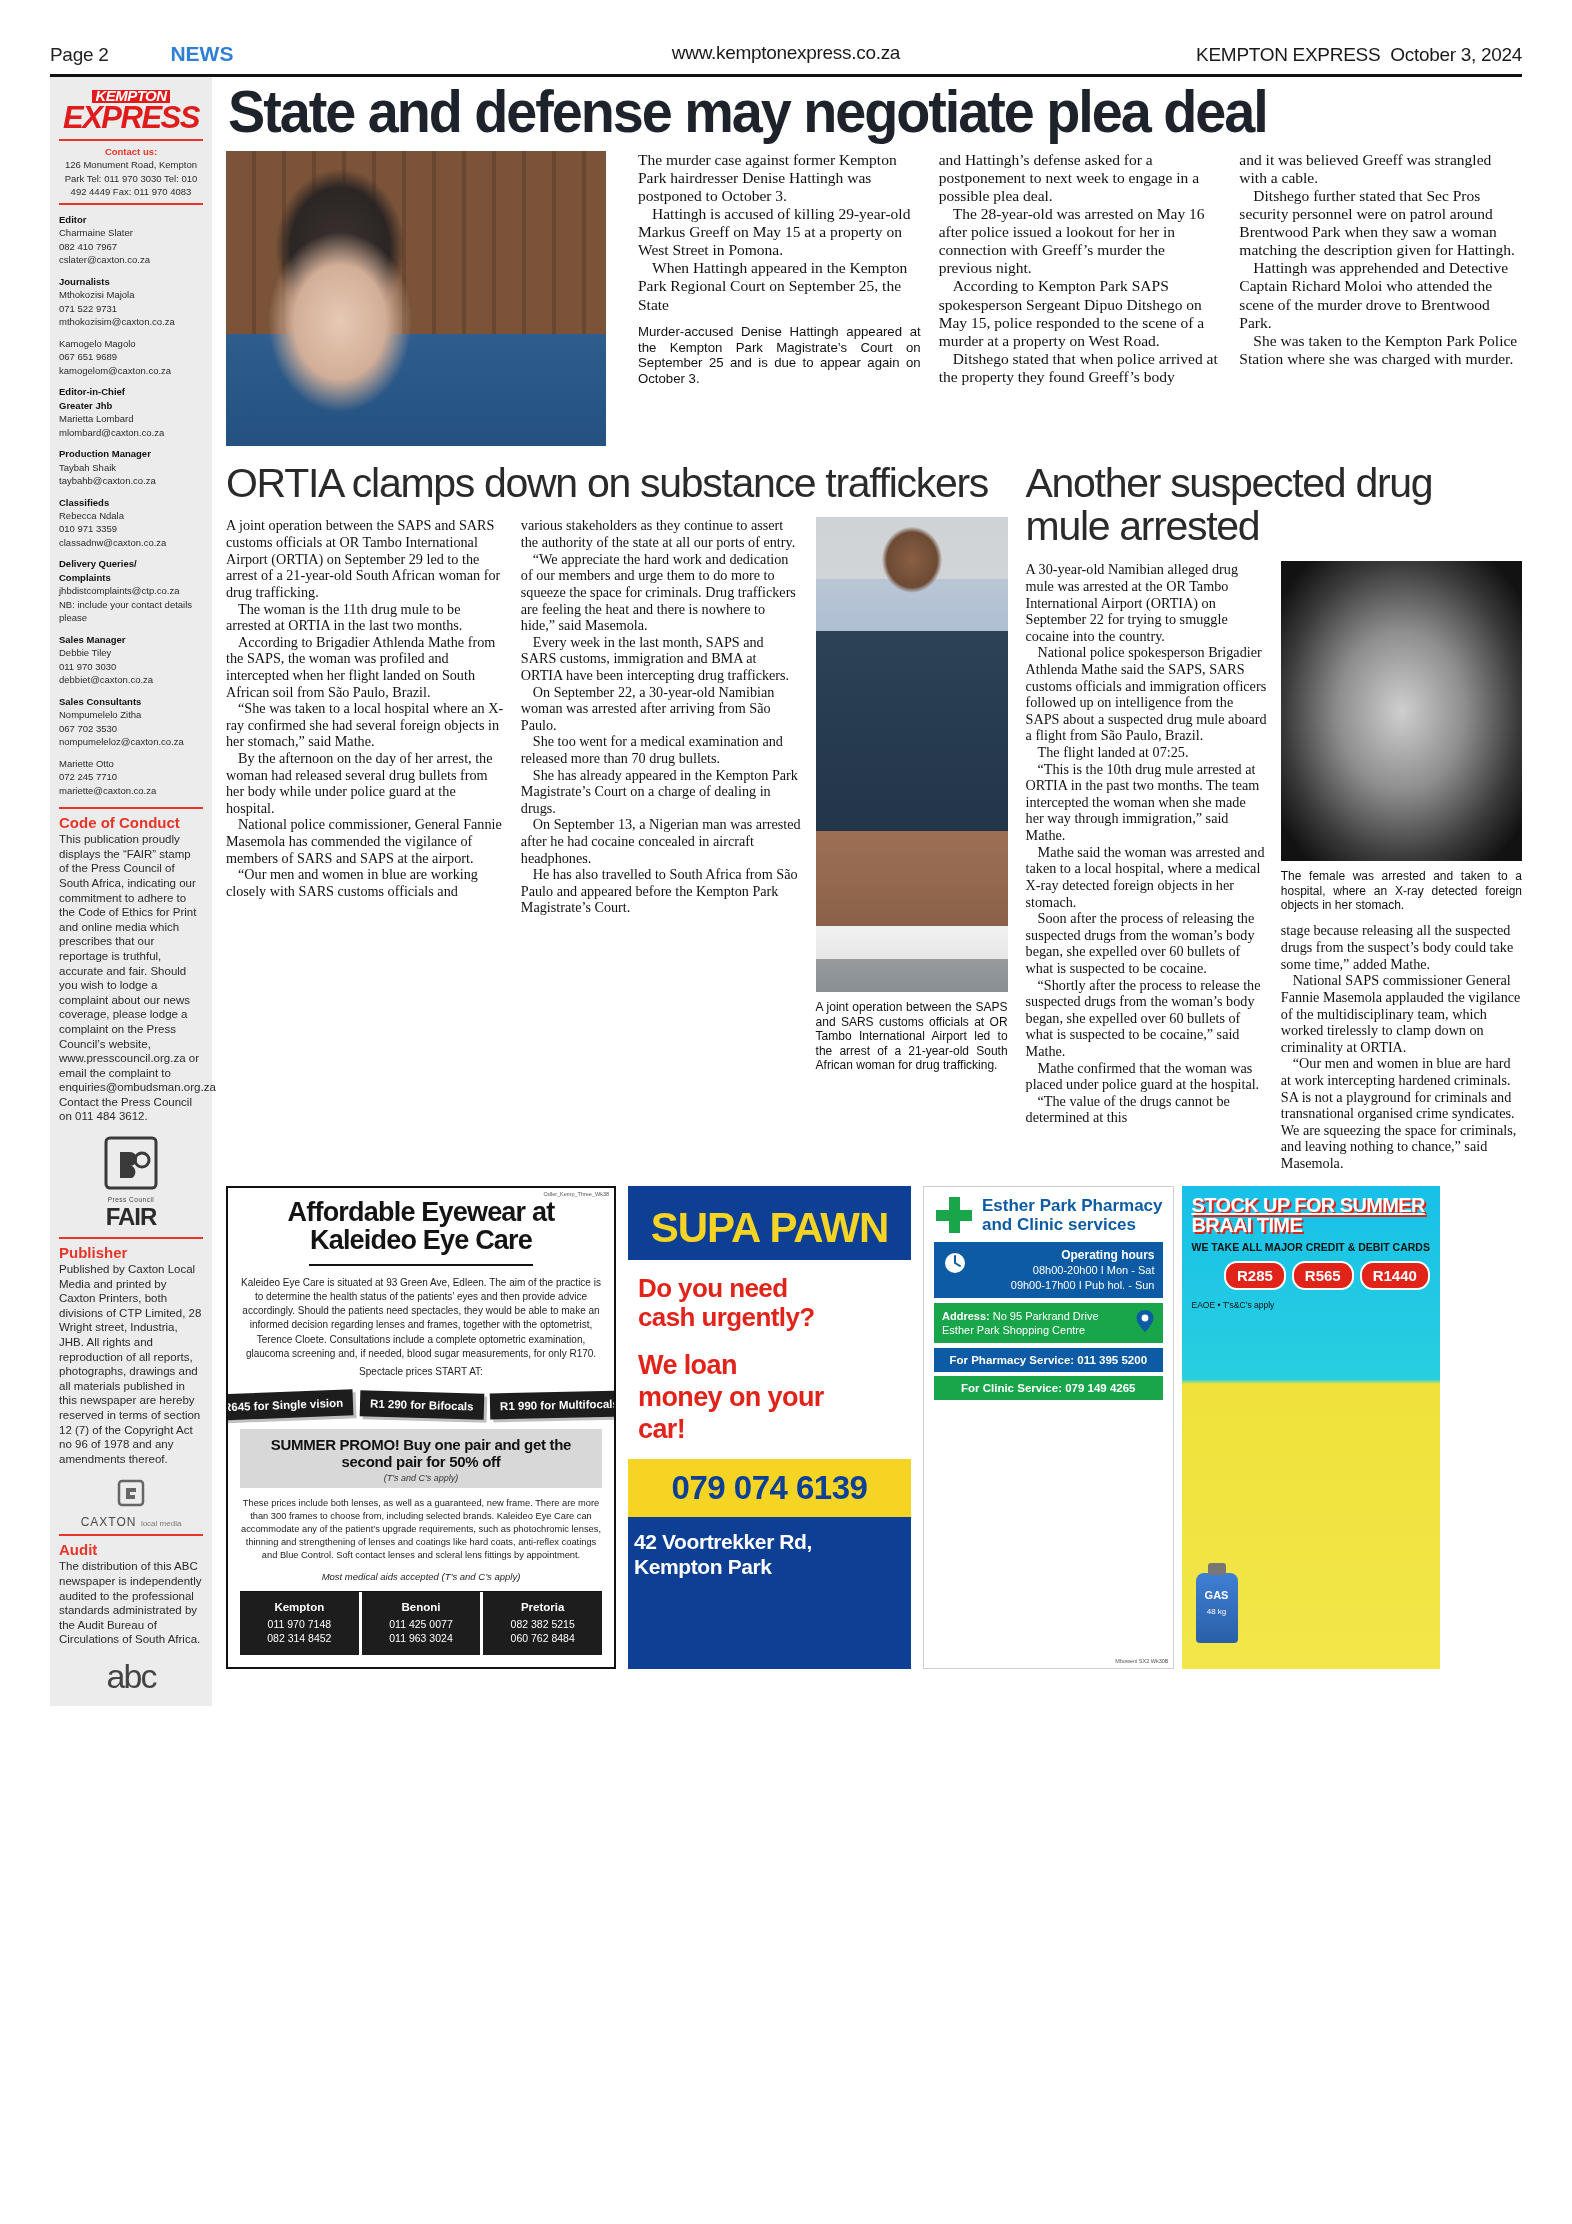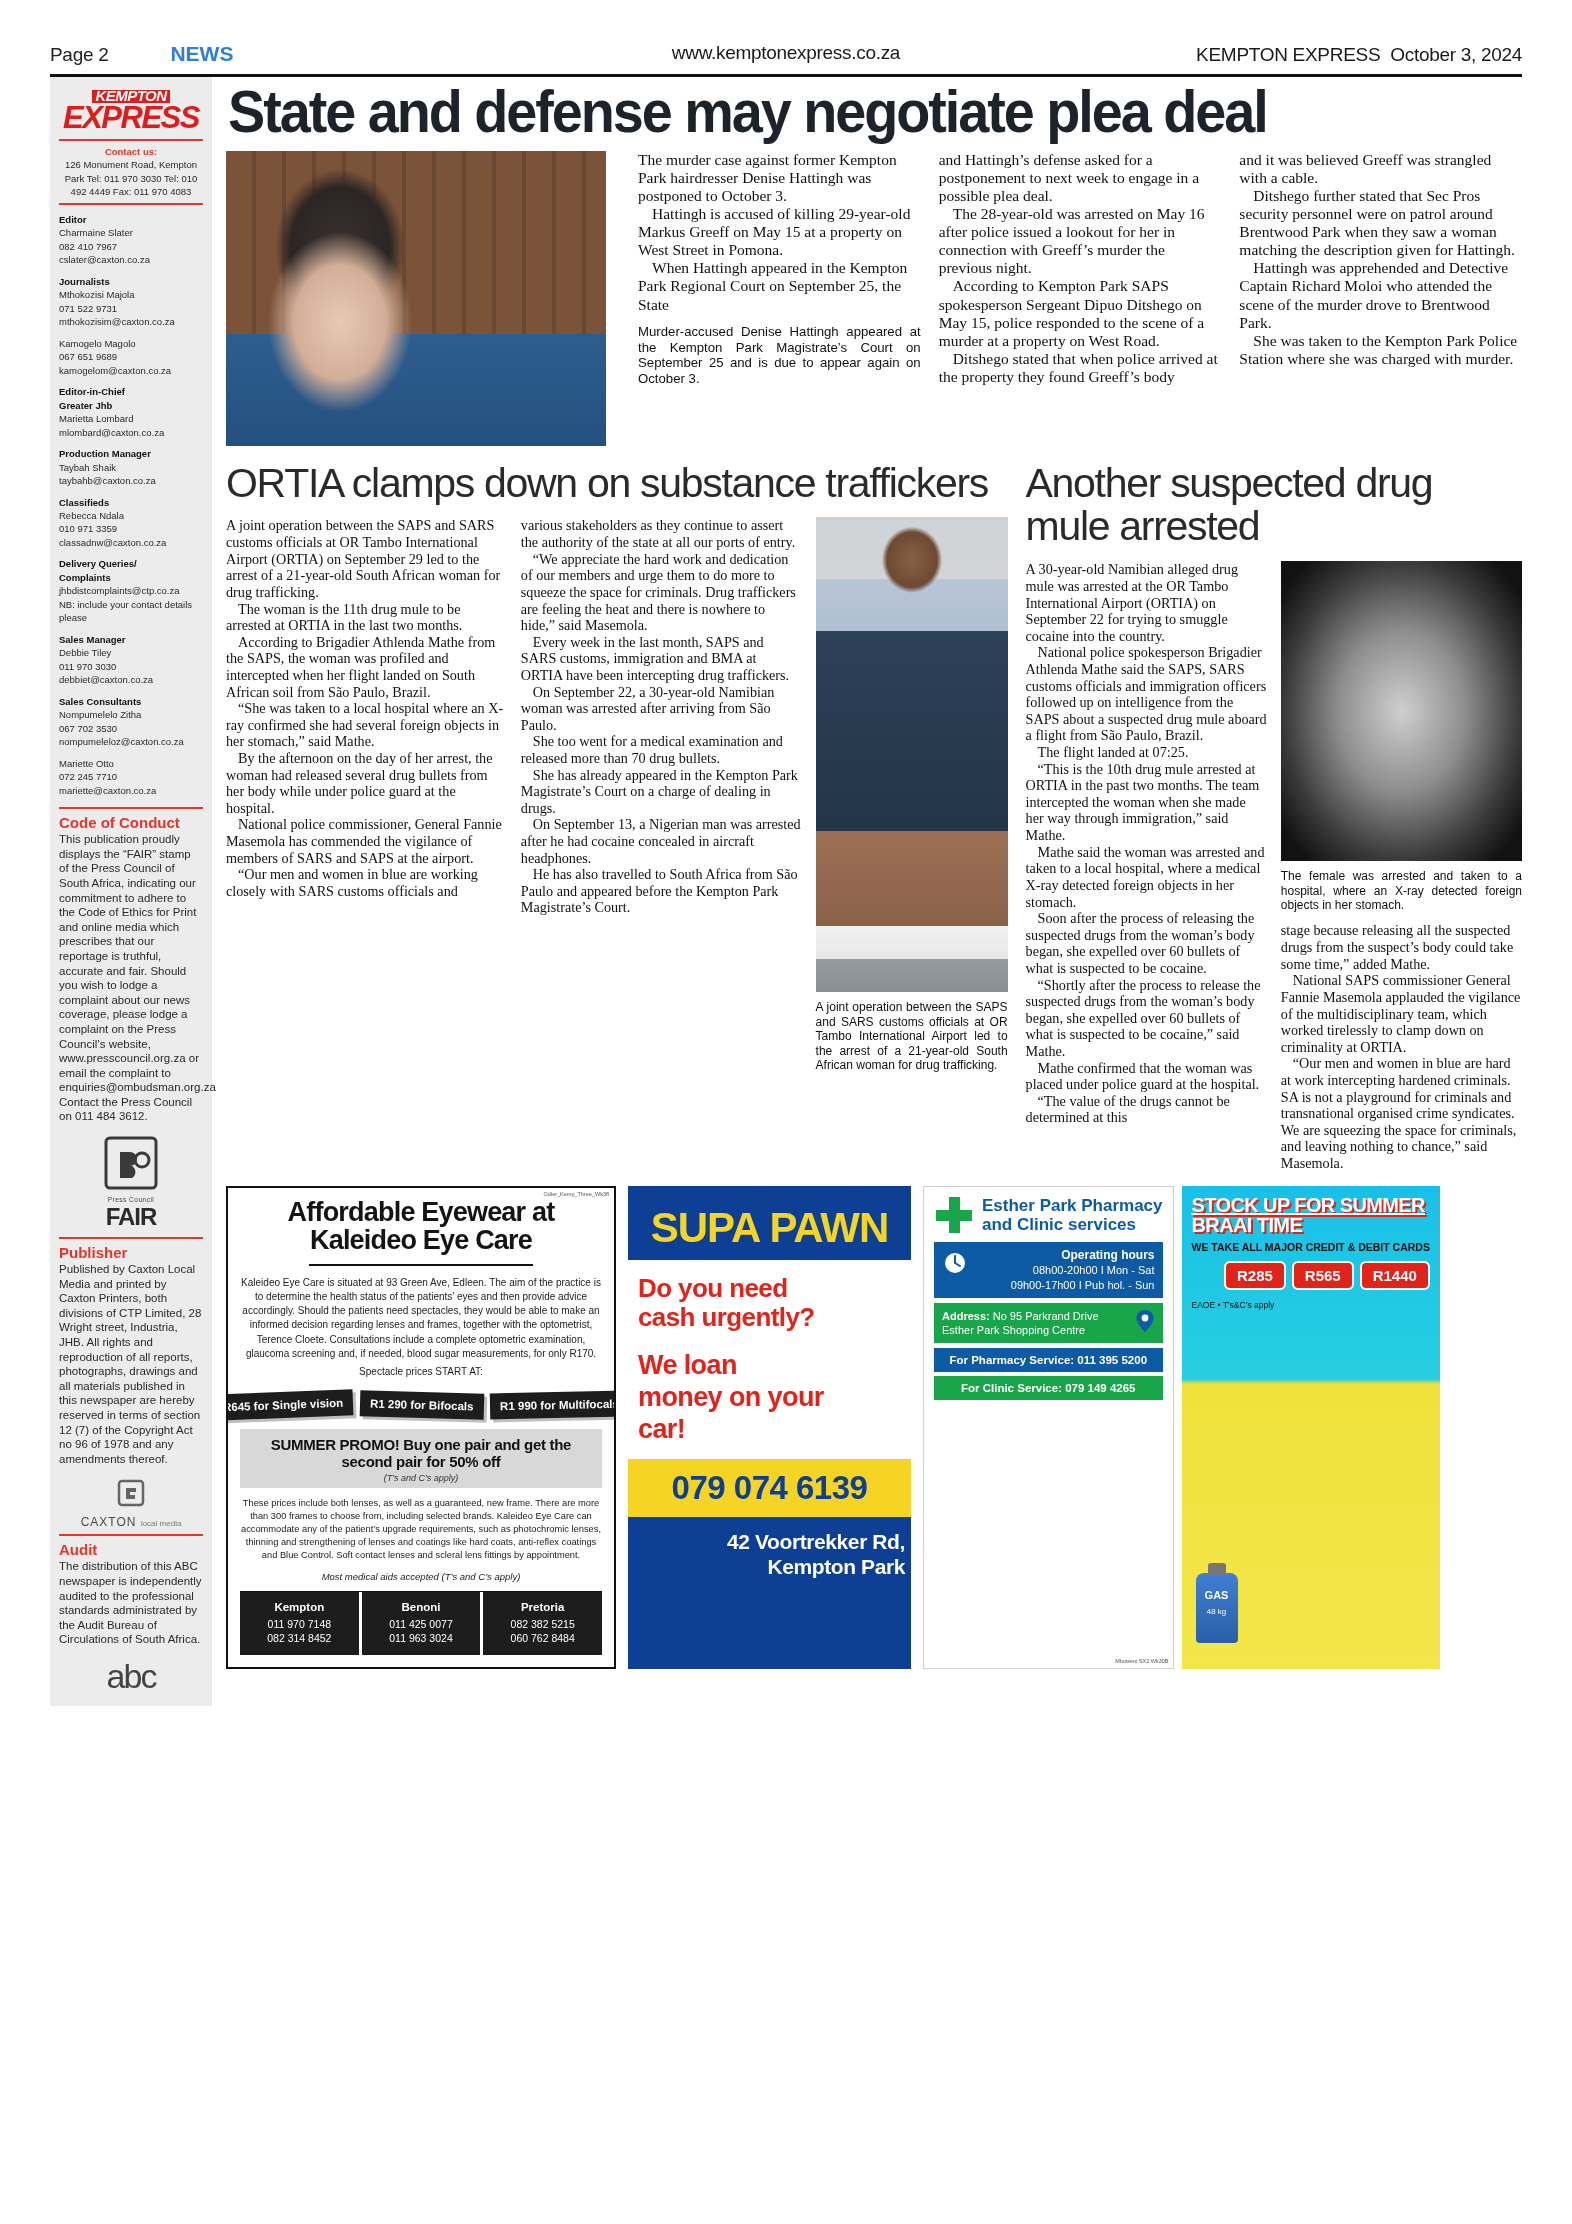--- a/index.html
+++ b/index.html
@@ -157,42 +157,42 @@
   .branch { flex:1; background:#1d1d1d; color:#fff; text-align:center; padding:9px 4px; margin-right:3px; }
   .branch:last-child{margin-right:0;}
   .branch .bn { font-weight:bold; font-size:11.5px; margin-bottom:4px; }
   .branch .bp { font-size:10.5px; line-height:1.35; }
 
   .pawn-title { color:#f6d423; font-weight:bold; font-size:42px; text-align:center; padding:18px 0 8px 0; letter-spacing:-1px;}
   .pawn-white { background:#fff; margin:0 0 0 0; padding:14px 10px 14px 10px; text-align:left; }
   .pawn-red { color:#e2231a; font-weight:bold; font-size:26px; line-height:1.12; letter-spacing:-.6px;}
   .pawn-red2 { color:#e2231a; font-weight:bold; font-size:27px; line-height:1.12; margin-top:18px; letter-spacing:-.6px;}
   .pawn-phone { background:#f6d423; color:#0d3f95; font-weight:bold; font-size:33px; text-align:center; padding:10px 0; letter-spacing:-.5px;}
-  .pawn-addr { color:#fff; font-weight:bold; font-size:21px; text-align:right; line-height:1.2; padding:12px 6px 14px 16px; letter-spacing:-.4px;}
+  .pawn-addr { color:#fff; font-weight:bold; font-size:21px; text-align:left; line-height:1.2; padding:12px 6px 14px 6px; letter-spacing:-.4px;}
 
   .ad-pharmacy { background:#fff; border:1px solid #cfcfcf; padding:8px 10px 9px 10px; }
   .ph-head { display:flex; align-items:center; gap:8px; }
   .ph-cross { width:40px; height:40px; position:relative; flex:0 0 40px; }
   .ph-cross:before,.ph-cross:after{content:"";position:absolute;background:#19a64a;}
   .ph-cross:before{left:15px;top:2px;width:11px;height:36px;}
   .ph-cross:after{left:2px;top:15px;width:36px;height:11px;}
   .ph-title { font-weight:bold; font-size:17px; line-height:1.12; color:#0c5ba4; }
   .ph-hours { background:#0c5ba4; color:#fff; margin-top:7px; padding:6px 8px; font-size:11px; line-height:1.3; position:relative;}
   .ph-hours .lbl{ font-weight:bold; font-size:12px; display:block; text-align:right;}
   .ph-hours .hr-line{ text-align:right; }
   .ph-addr { background:#19a64a; color:#fff; margin-top:5px; padding:6px 8px; font-size:11px; line-height:1.3;}
   .ph-svc { background:#0c5ba4; color:#fff; margin-top:5px; padding:6px 8px; font-size:11.5px; font-weight:bold; text-align:center;}
   .ph-svc2 { background:#19a64a; color:#fff; margin-top:4px; padding:6px 8px; font-size:11.5px; font-weight:bold; text-align:center;}
 
   .ad-braai { background:linear-gradient(180deg,#18c0e8 0%,#27cfe0 40%,#f0e23a 41%,#f2e64a 100%); padding:9px 10px 10px 10px; position:relative; }
   .braai-t1 { color:#ffffff; font-weight:bold; font-size:20px; line-height:1.0; letter-spacing:-.6px; text-shadow:2px 2px 0 #e2231a;text-decoration:underline;}
   .braai-t2 { color:#ffffff; font-weight:bold; font-size:20px; line-height:1.0; letter-spacing:-.6px; text-shadow:2px 2px 0 #e2231a;}
   .braai-sub { color:#111; font-weight:bold; font-size:10.5px; margin-top:6px;}
   .braai-prices{ display:flex; gap:6px; margin-top:8px; justify-content:flex-end;}
-  .braai-pill { background:#e2231a; color:#fff; font-weight:bold; font-size:15px; border-radius:6px; padding:4px 11px; border:2px solid #fff;}
+  .braai-pill { background:#e2231a; color:#fff; font-weight:bold; font-size:15px; border-radius:13px; padding:4px 11px; border:2px solid #fff;}
   .gas-bottle { position:absolute; left:14px; bottom:26px; width:42px; height:70px; background:linear-gradient(180deg,#3f7fd4,#2a5fa8); border-radius:8px 8px 4px 4px;}
   .gas-bottle:before{content:"";position:absolute;left:12px;top:-10px;width:18px;height:12px;background:#777;border-radius:3px;}
   .gas-label { position:absolute; left:0; right:0; top:16px; text-align:center; color:#fff; font-weight:bold; font-size:11px;}
   .gas-kg { position:absolute; left:0; right:0; top:34px; text-align:center; color:#fff; font-size:8px;}
   .braai-foot { color:#111; font-size:8.5px; margin-top:10px;}
 
   .tinytag { position:absolute; font-size:5.5px; color:#555; }
 </style>
 </head>
 <body>

